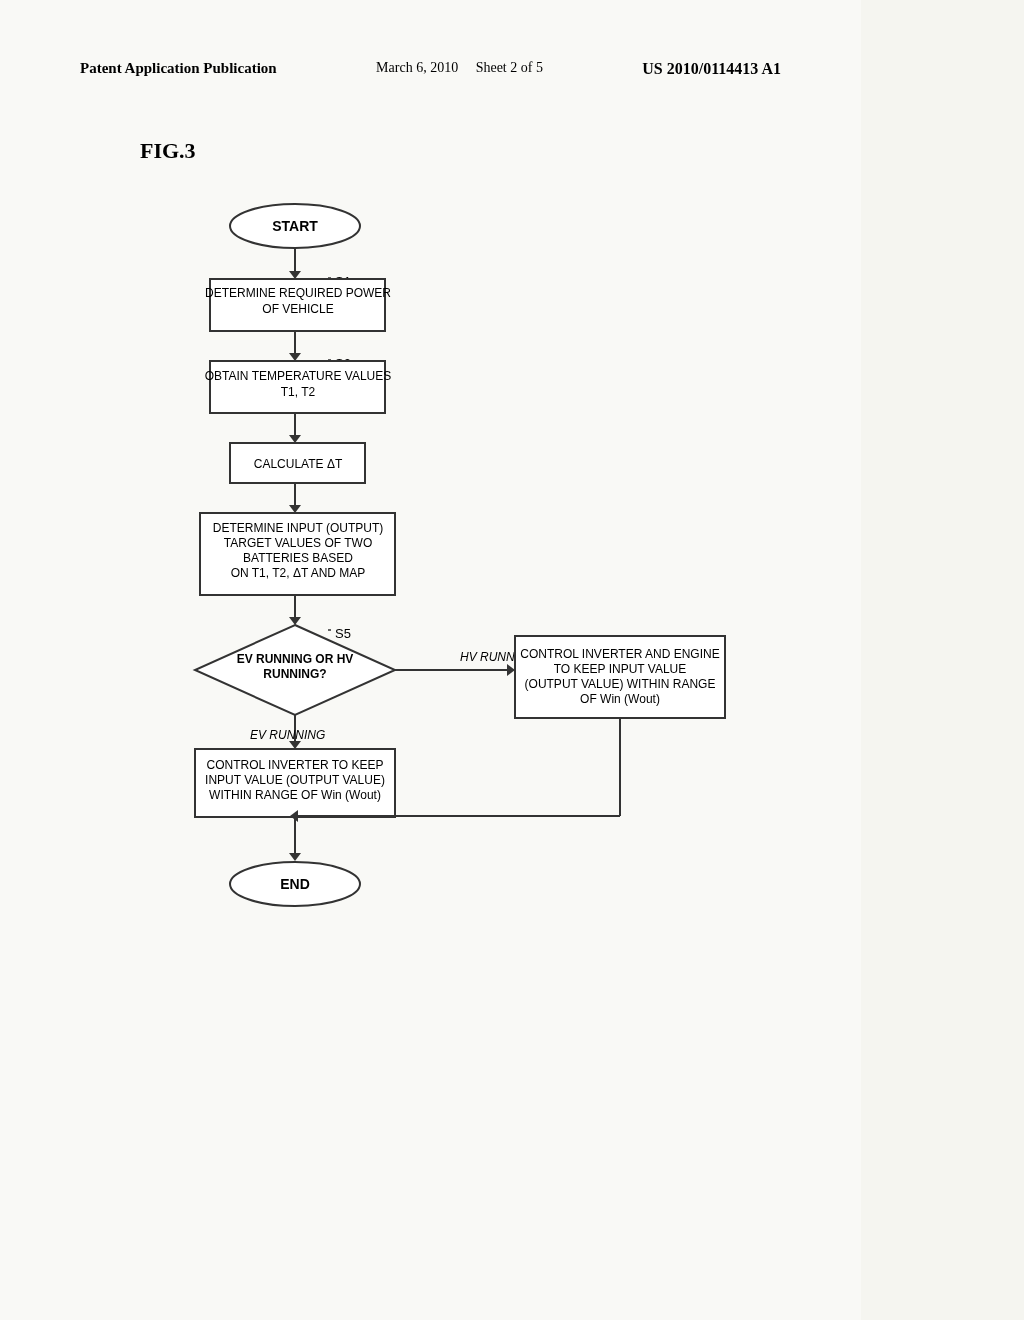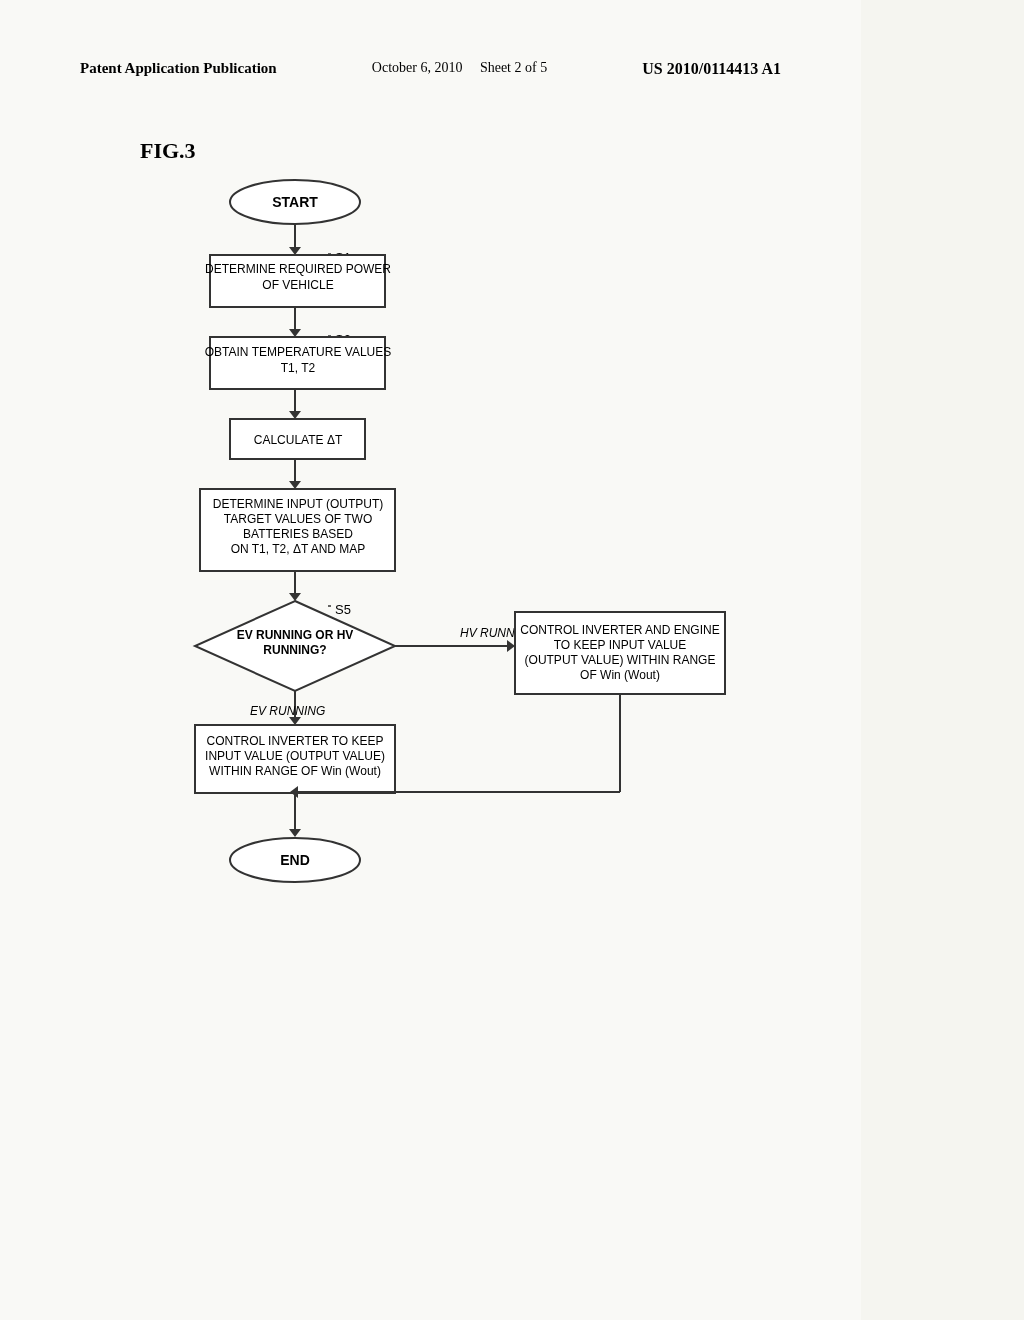--- a/index.html
+++ b/index.html
@@ -32,40 +32,40 @@
       font-size: 14px;
       text-align: center;
     }
     .header-right {
       font-size: 16px;
       font-weight: bold;
     }
     .fig-label {
       font-size: 22px;
       font-weight: bold;
-      margin-bottom: 8px;
+      margin-bottom: 32px;
       margin-left: 60px;
     }
 
     
     .chart-area {
       position: relative;
       width: 700px;
       height: 900px;
       margin-left: 30px;
     }
   </style>
 </head>
 <body>
 
 <div class="page">
   <div class="header">
     <div class="header-left">Patent Application Publication</div>
     <div class="header-center">
-      <span>October 6, 2010</span>
+      <span>March 6, 2010</span>
       &nbsp;&nbsp;&nbsp;
       <span>Sheet 2 of 5</span>
     </div>
     <div class="header-right">US 2010/0114413 A1</div>
   </div>
 
   <div class="fig-label">FIG.3</div>
 
   <div class="chart-area">
     <svg width="700" height="900" style="font-family: Arial, sans-serif;">

